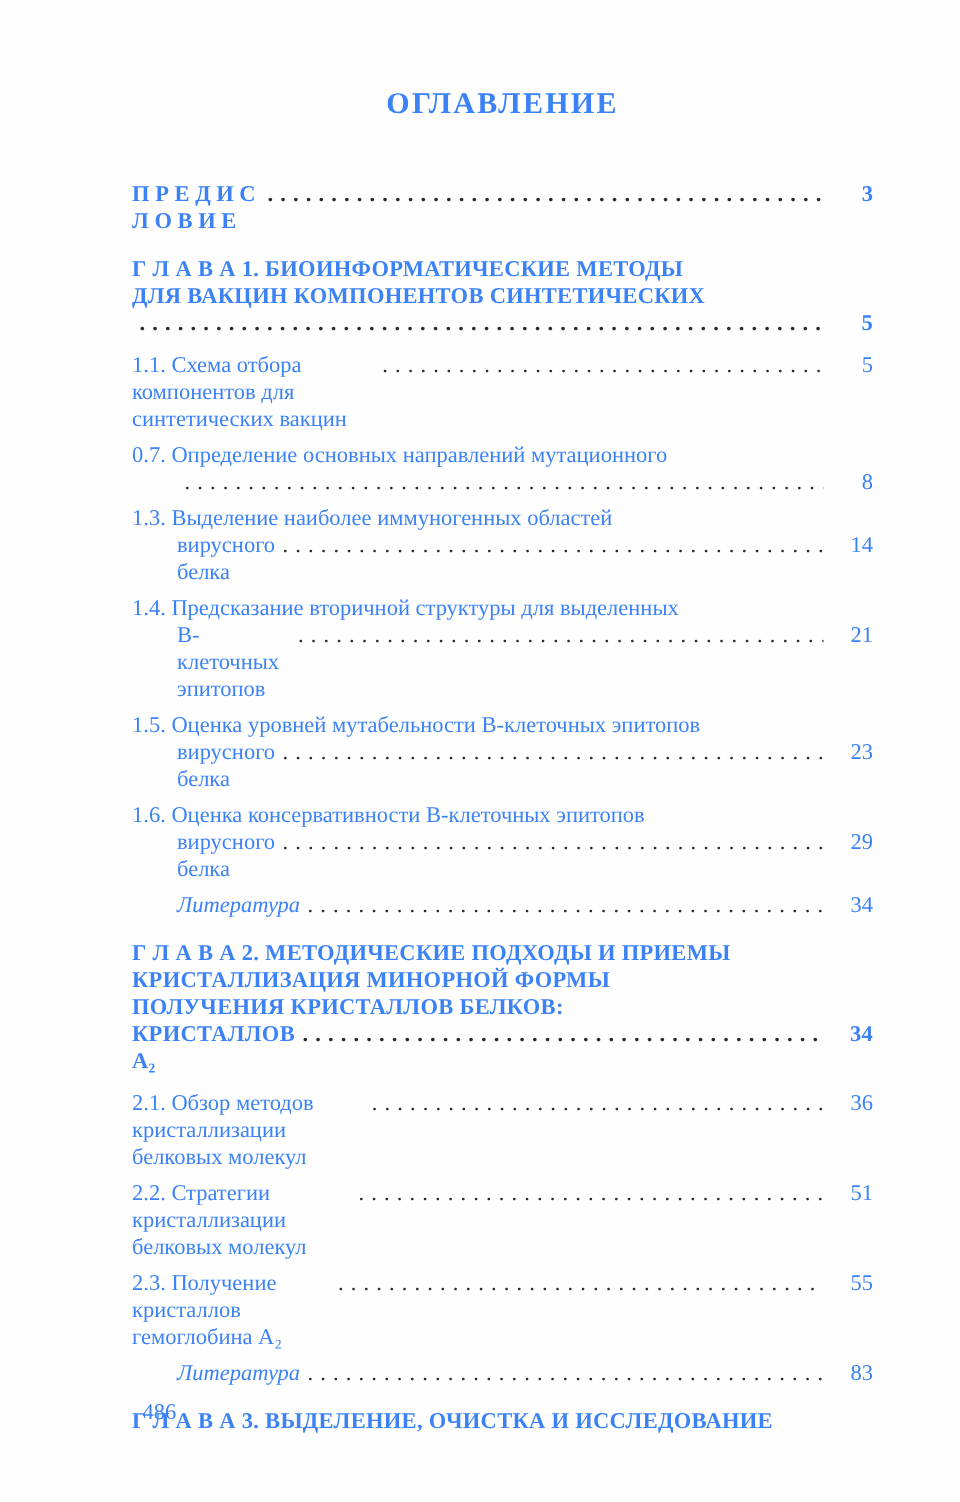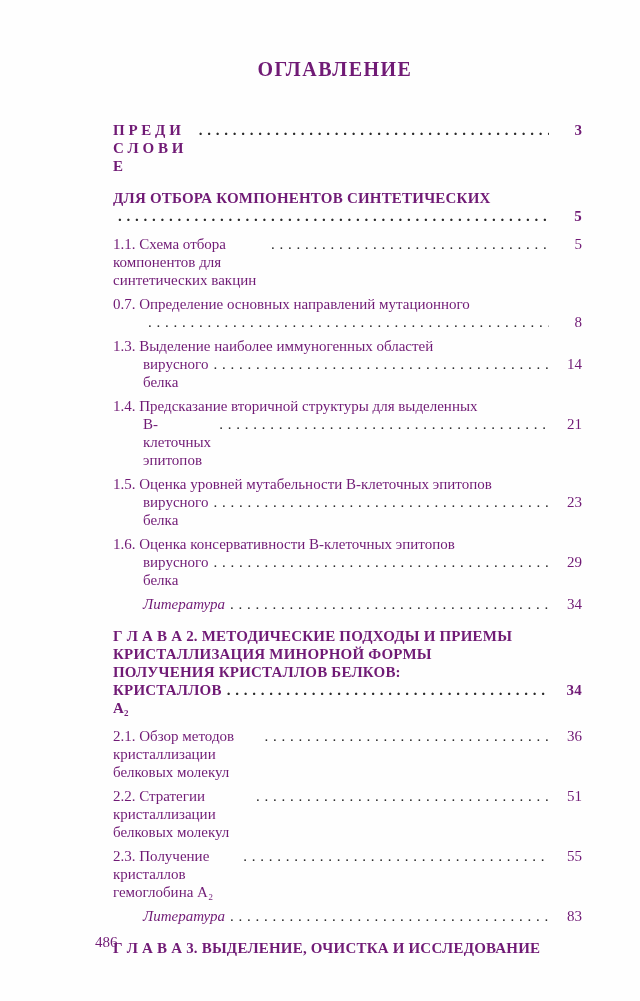--- a/index.html
+++ b/index.html
@@ -3,34 +3,34 @@
 <meta charset="utf-8">
 <style>
   * { margin: 0; padding: 0; box-sizing: border-box; }
   html, body { background: #ffffff; }
   .page {
     width: 640px;
     height: 1001px;
     position: relative;
     background: #fefefe;
     font-family: "Liberation Serif", "DejaVu Serif", serif;
-    color: #701a75;
+    color: #3b82f6;
     overflow: hidden;
   }
   .content {
     padding: 58px 58px 0 88px;
   }
   .title {
     text-align: center;
     font-size: 20px;
     font-weight: bold;
     letter-spacing: 1.5px;
     margin-bottom: 40px;
   }
-  .toc-item { font-size: 15px; margin-left: 25px; }
+  .toc-item { font-size: 15px; }
   .line { line-height: 18px; }
   .line.last {
     display: flex;
     align-items: baseline;
   }
   .leader {
     flex: 1 1 auto;
     overflow: hidden;
     white-space: nowrap;
     margin: 0 5px 0 5px;
@@ -77,21 +77,22 @@
     <div class="title">ОГЛАВЛЕНИЕ</div>
     <div id="toc">
         <div class="toc-item preface">
           <div class="line last">
             <span class="txt">П Р Е Д И С Л О В И Е</span>
             <span class="leader"></span>
             <span class="pg">3</span>
           </div>
         </div>
         <div class="toc-item chapter">
-          <div class="line cont"><span class="txt">ДЛЯ ОТБОРА КОМПОНЕНТОВ СИНТЕТИЧЕСКИХ</span></div>
+          <div class="line"><span class="txt">Г Л А В А 1. БИОИНФОРМАТИЧЕСКИЕ МЕТОДЫ</span></div>
+          <div class="line cont"><span class="txt">ДЛЯ ВАКЦИН КОМПОНЕНТОВ СИНТЕТИЧЕСКИХ</span></div>
           <div class="line cont last">
             <span class="leader"></span>
             <span class="pg">5</span>
           </div>
         </div>
         <div class="toc-item entry">
           <div class="line last">
             <span class="txt">1.1. Схема отбора компонентов для синтетических вакцин</span>
             <span class="leader"></span>
             <span class="pg">5</span>

